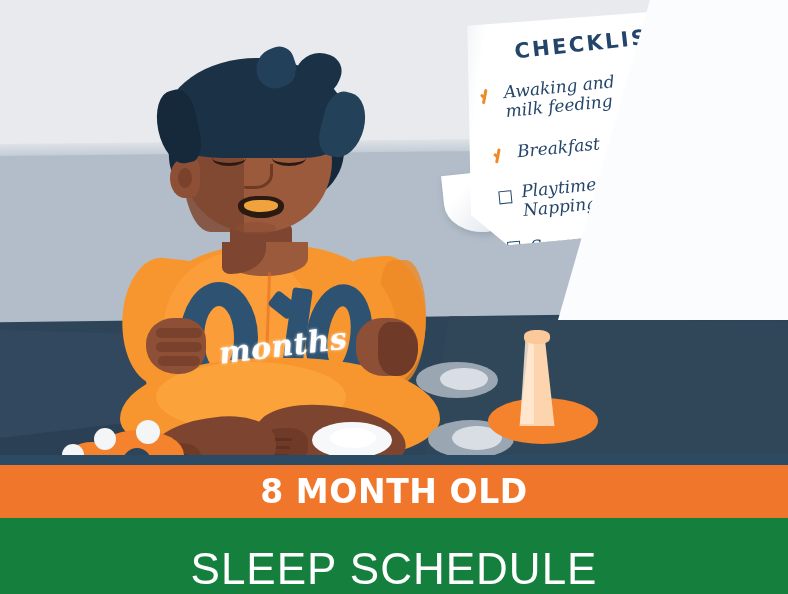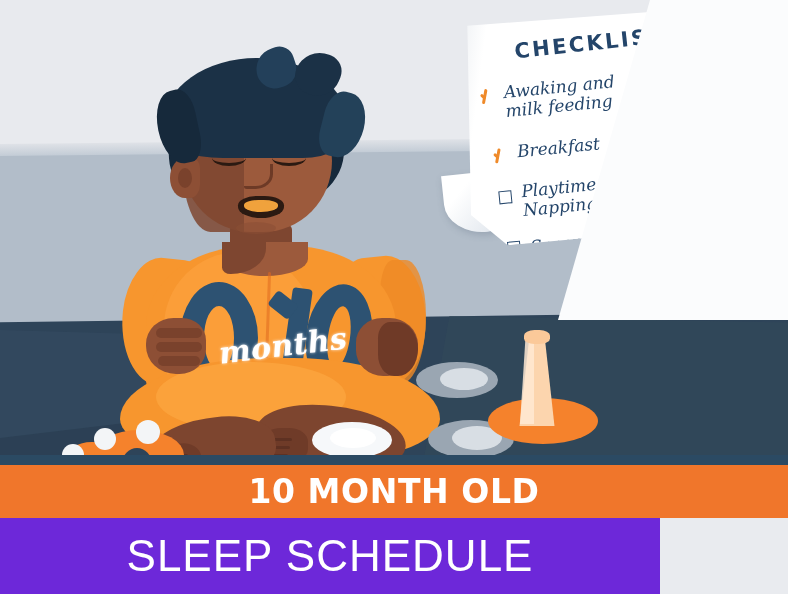--- a/index.html
+++ b/index.html
@@ -161,22 +161,22 @@
   .paper-edge-shadow{position:absolute;left:0;top:0;width:252px;height:228px;
       transform:rotate(-2.6deg);pointer-events:none;
       background:linear-gradient(100deg,rgba(175,188,202,.30) 0%,rgba(255,255,255,0) 14%);
       clip-path:polygon(8% 3%,99% 0%,97% 96%,20% 100%,6% 86%);}
   
   .band-navy-top{position:absolute;left:0;top:455px;width:788px;height:10px;background:#2b4a63;}
   .band-orange{position:absolute;left:0;top:465px;width:788px;height:53px;background:#f0762b;
       display:flex;align-items:center;justify-content:center;}
   .band-orange-text{font-family:"DejaVu Sans",sans-serif;font-weight:700;font-size:33px;
       letter-spacing:.6px;color:#ffffff;}
-  .band-navy{position:absolute;left:0;top:518px;width:660px;height:76px;background:#6d28d9;
-      display:flex;align-items:center;justify-content:center;}
+  .band-navy{position:absolute;left:0;top:518px;width:788px;height:76px;background:#15803d;
+      display:flex;align-items:flex-end;justify-content:center;}
   .band-navy-text{font-family:"Liberation Sans",sans-serif;font-weight:300;font-size:44px;
       letter-spacing:1px;color:#ffffff;}
 </style>
 </head>
 <body>
 
 <div id="stage">
 
   <div class="wall-upper"></div>
   <div class="wall-lower"></div>
@@ -299,19 +299,19 @@
         <span class="cl-text">Second ...</span>
       </div>
     </div>
     <div class="paper-edge-shadow"></div>
   </div>
 
   <div class="corner-white"></div>
 
   <div class="band-navy-top"></div>
   <div class="band-orange">
-    <span class="band-orange-text">10 MONTH OLD</span>
+    <span class="band-orange-text">8 MONTH OLD</span>
   </div>
   <div class="band-navy">
     <span class="band-navy-text">SLEEP SCHEDULE</span>
   </div>
 
 </div>
 
 </body></html>

